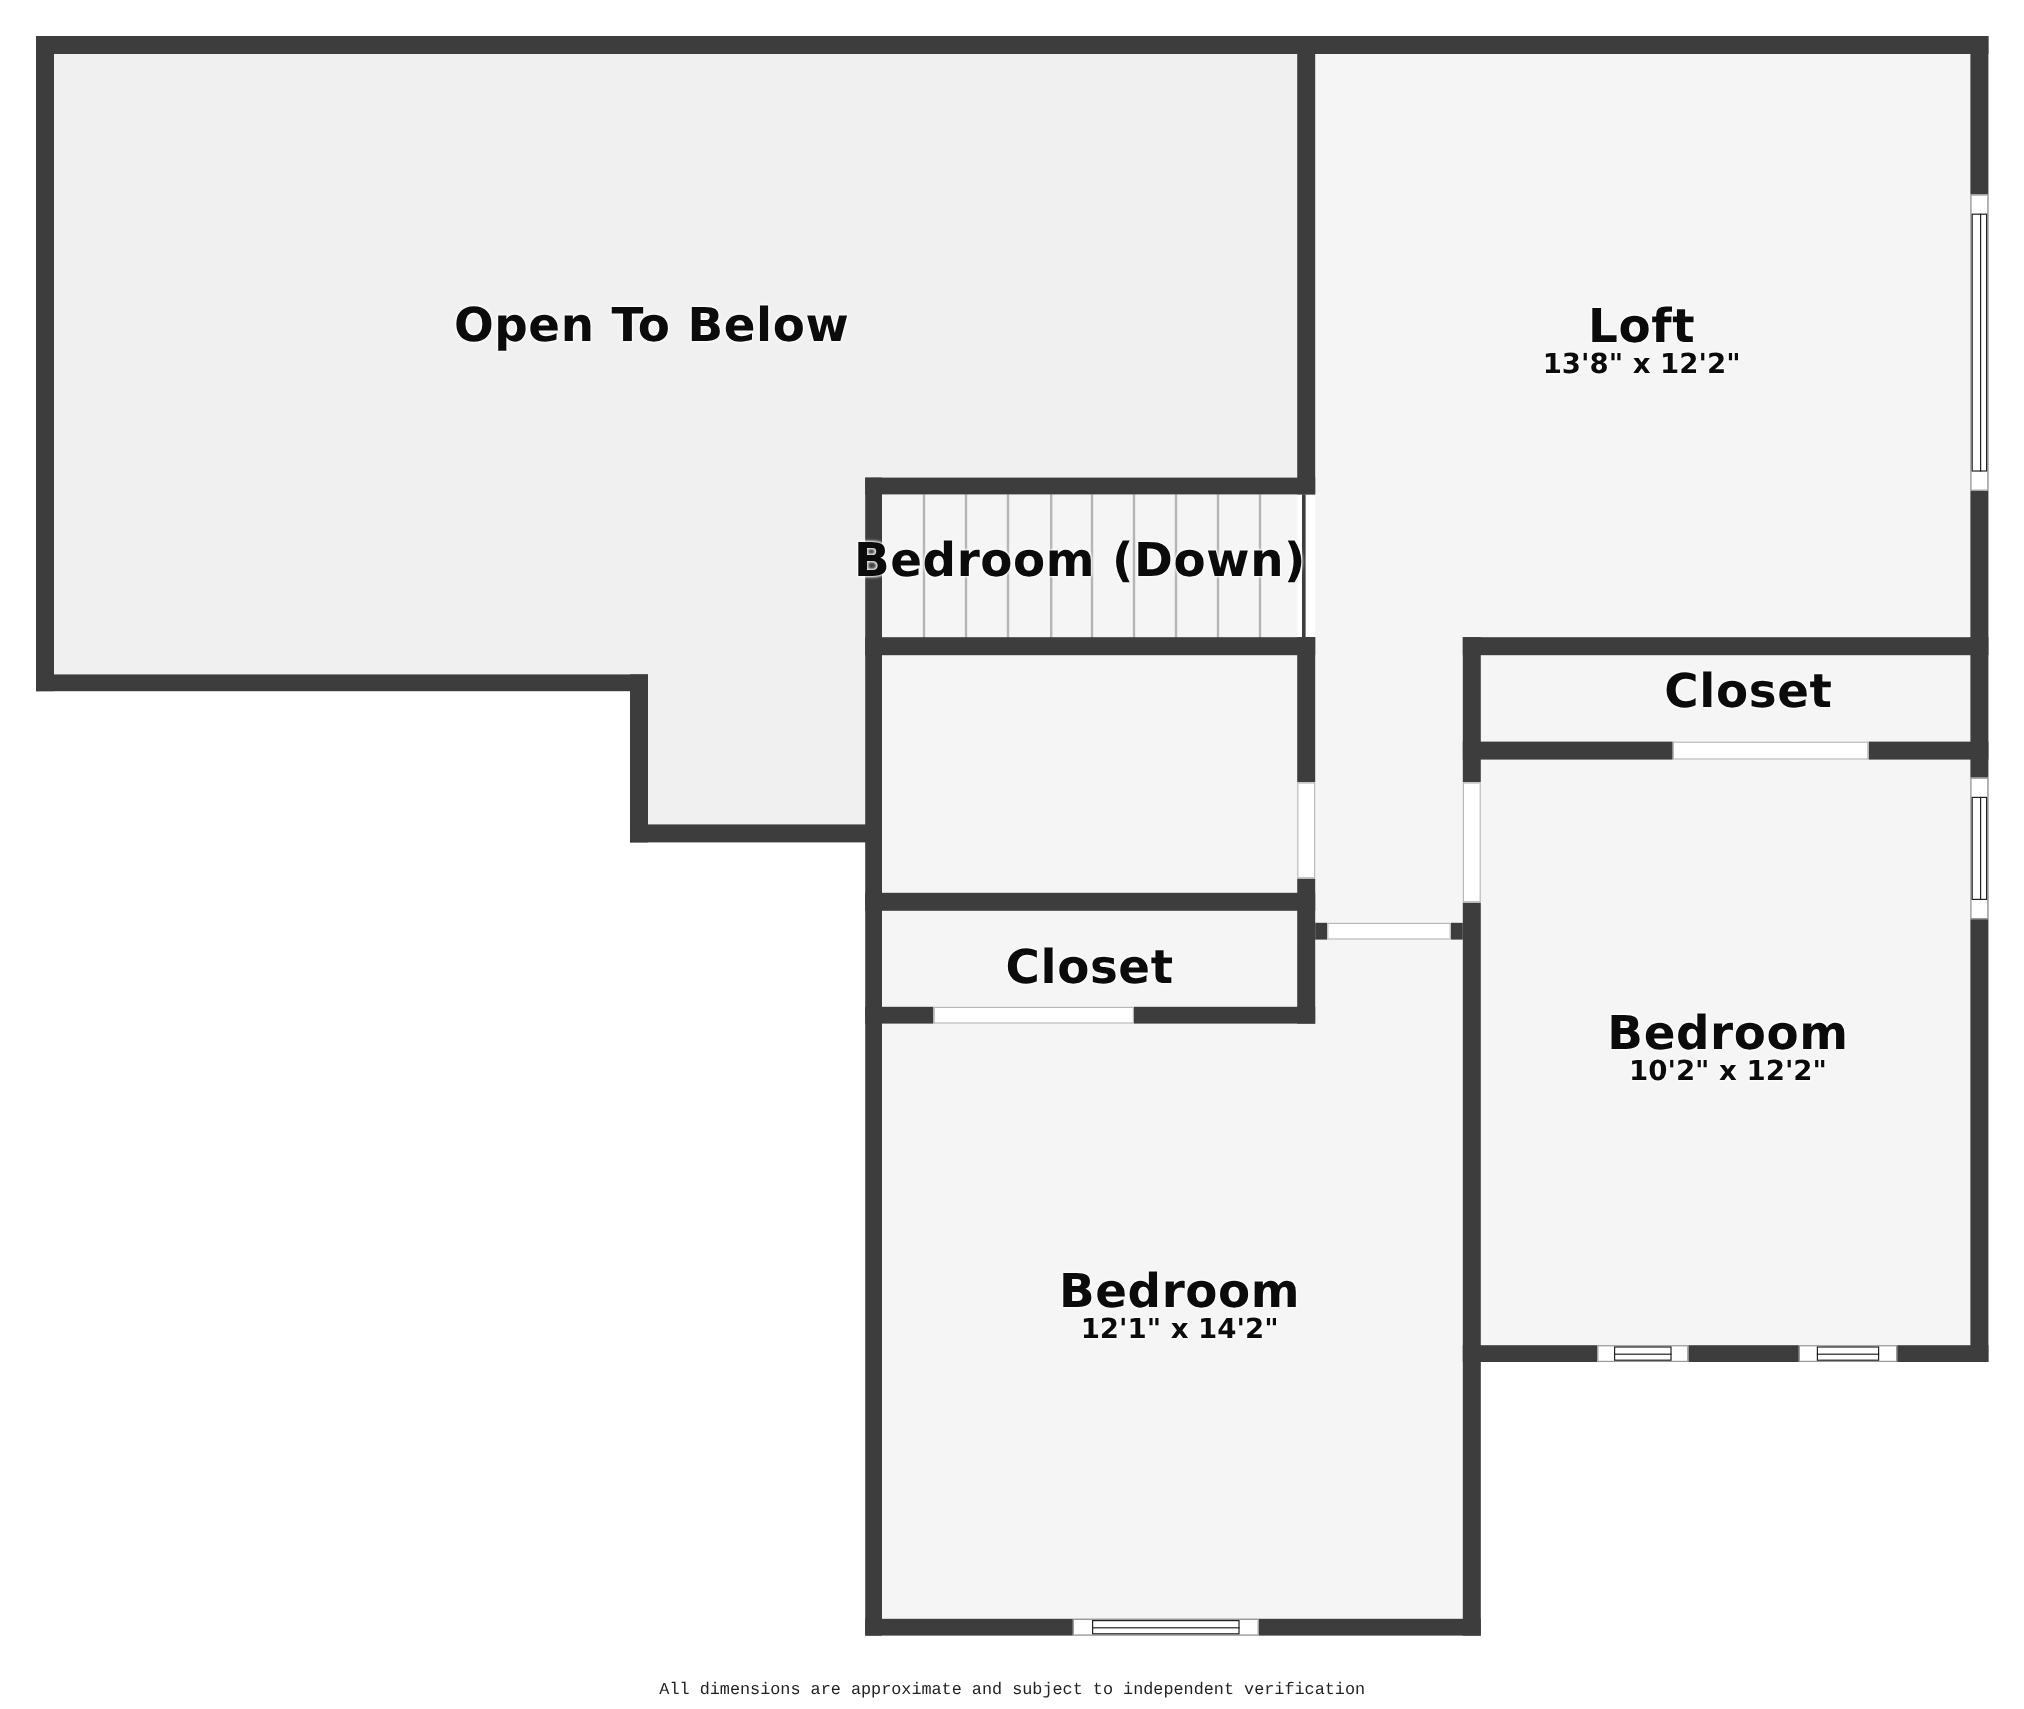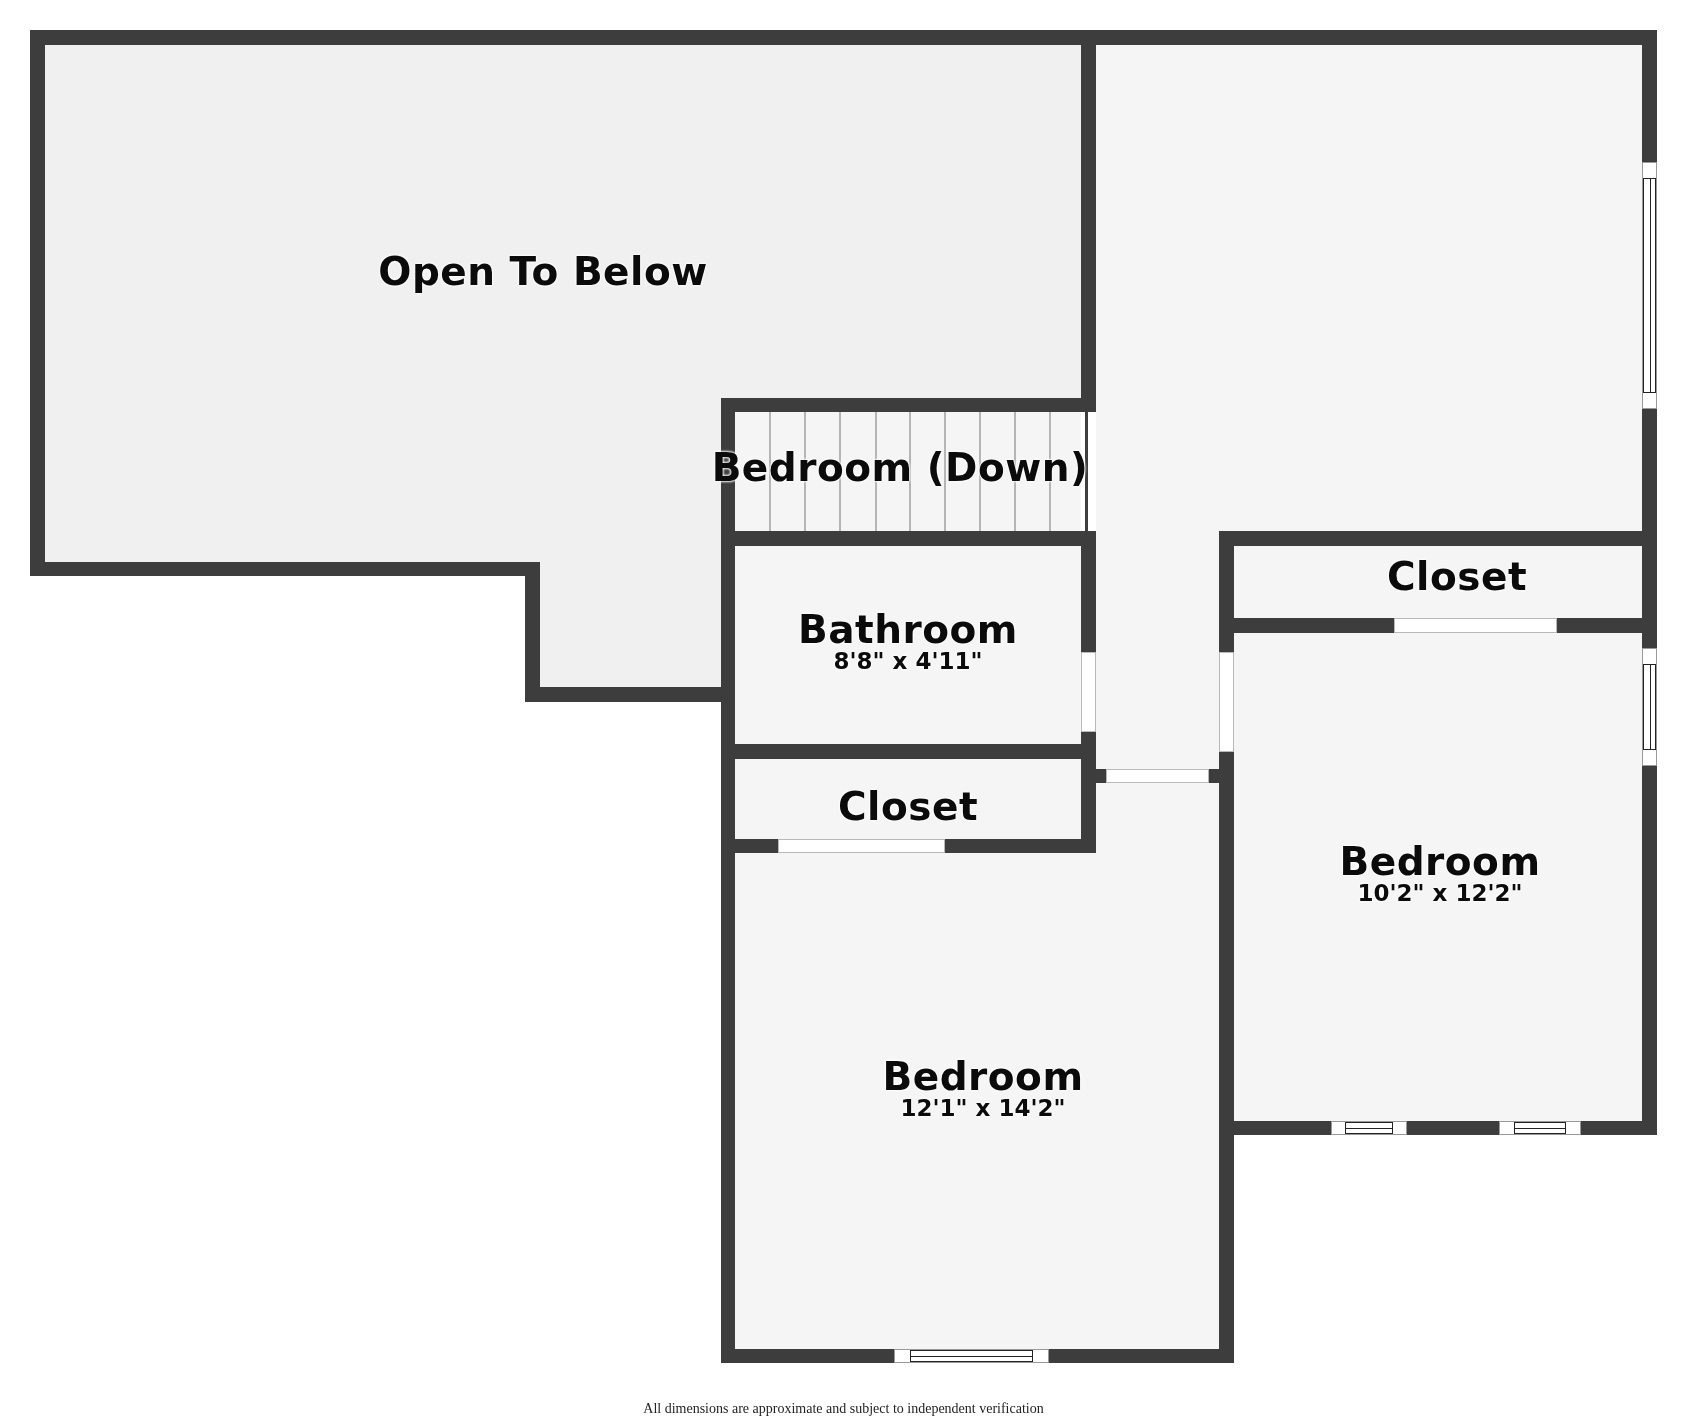--- a/index.html
+++ b/index.html
@@ -10,21 +10,21 @@
   .door { position: absolute; background: #ffffff; border: 1px solid #b8b8b8; box-sizing: border-box; }
   .window { position: absolute; background: #ffffff; box-sizing: border-box; border: 1px solid #999; }
   .window .pane { position: absolute; box-sizing: border-box; border: 1.5px solid #222; }
   .window .mid-h { position: absolute; left: 0; right: 0; top: 50%; height: 0; border-top: 1.5px solid #222; }
   .window .mid-v { position: absolute; top: 0; bottom: 0; left: 50%; width: 0; border-left: 1.5px solid #222; }
   .stair-line { position: absolute; width: 2px; background: #b5b5b5; }
   .label { position: absolute; transform: translate(-50%, -50%); text-align: center; white-space: nowrap; color: #0b0b0b;
            text-shadow: 0 0 3px #fff, 0 0 3px #fff, 0 0 2px #fff; }
   .room-name { font-weight: bold; font-size: 39px; line-height: 34px; letter-spacing: 0.5px; }
   .room-dims { font-weight: bold; font-size: 23px; line-height: 28px; }
-  .footer { position: absolute; left: 50%; top: 1409px; transform: translate(-50%, -50%); font-size: 14px; color: #222; white-space: nowrap; font-family: Liberation Serif, serif; }
+  .footer { position: absolute; left: 50%; top: 1409px; transform: translate(-50%, -50%); font-size: 14px; color: #222; white-space: nowrap; font-family: Liberation Mono, monospace; }
 </style>
 </head>
 <body>
 
 <div class="plan">
 
   <div class="fill" style="left:45px;top:45px;width:1036px;height:517px;background:#f0f0f0;"></div>
   <div class="fill" style="left:540px;top:560px;width:181px;height:127px;background:#f0f0f0;"></div>
   <div class="fill" style="left:1096px;top:45px;width:546px;height:486px;background:#f5f5f5;"></div>
   <div class="fill" style="left:1096px;top:412px;width:123px;height:371px;background:#f5f5f5;"></div>
@@ -113,29 +113,29 @@
   </div>
   <div class="window" style="left:1499px;top:1121px;width:82px;height:14px;">
     <div class="pane" style="left:14px;right:14px;top:0;bottom:0;"></div>
     <div class="mid-h" style="left:14px;right:14px;"></div>
   </div>
 
   <div class="label" style="left:543px;top:272px;">
     <div class="room-name">Open To Below</div>
   </div>
 
+  <div class="label" style="left:1368px;top:287px;">
+    <div class="room-name">Loft</div>
+    <div class="room-dims">13'8" x 12'2"</div>
+  </div>
 
   <div class="label" style="left:900px;top:468px;">
     <div class="room-name">Bedroom (Down)</div>
   </div>
 
-  <div class="label" style="left:908px;top:644px;">
-    <div class="room-name">Bathroom</div>
-    <div class="room-dims">8'8" x 4'11"</div>
-  </div>
 
   <div class="label" style="left:908px;top:807px;">
     <div class="room-name">Closet</div>
   </div>
 
   <div class="label" style="left:1457px;top:577px;">
     <div class="room-name">Closet</div>
   </div>
 
   <div class="label" style="left:1440px;top:876px;">

